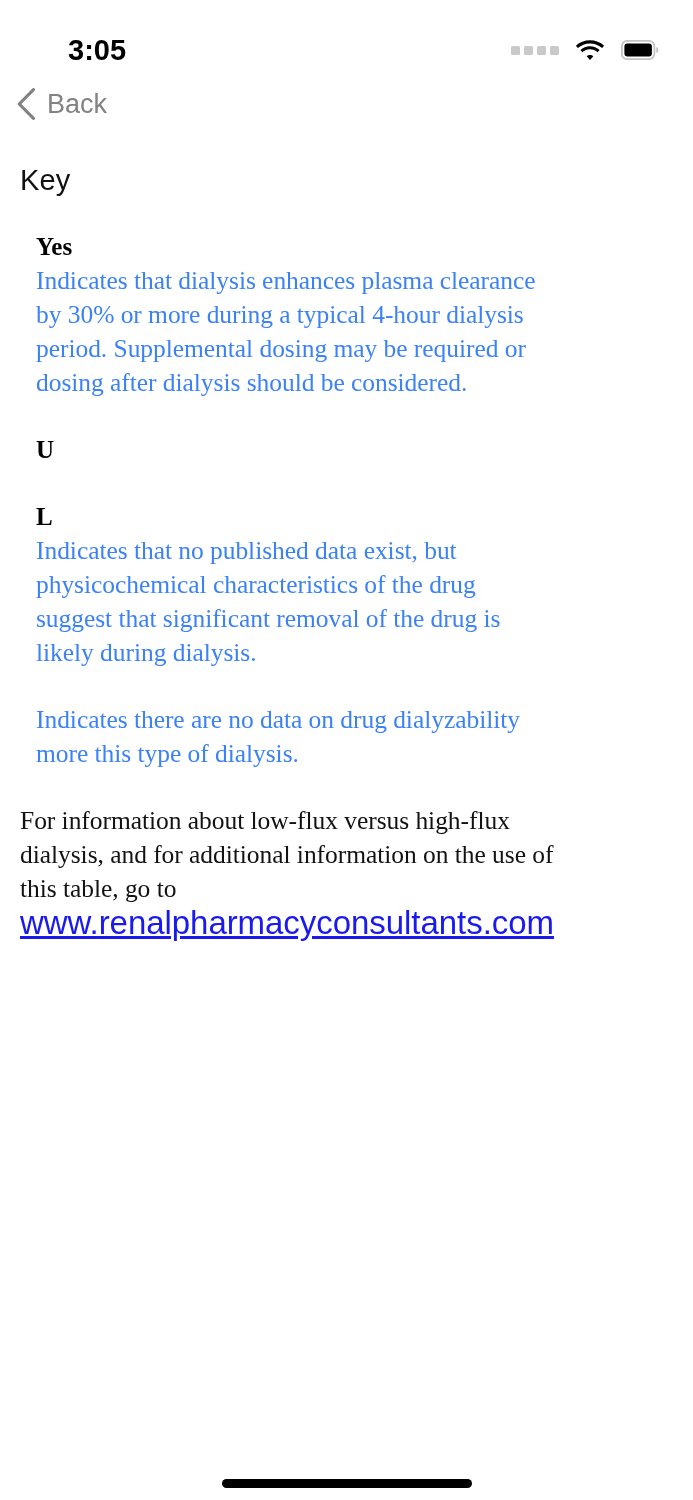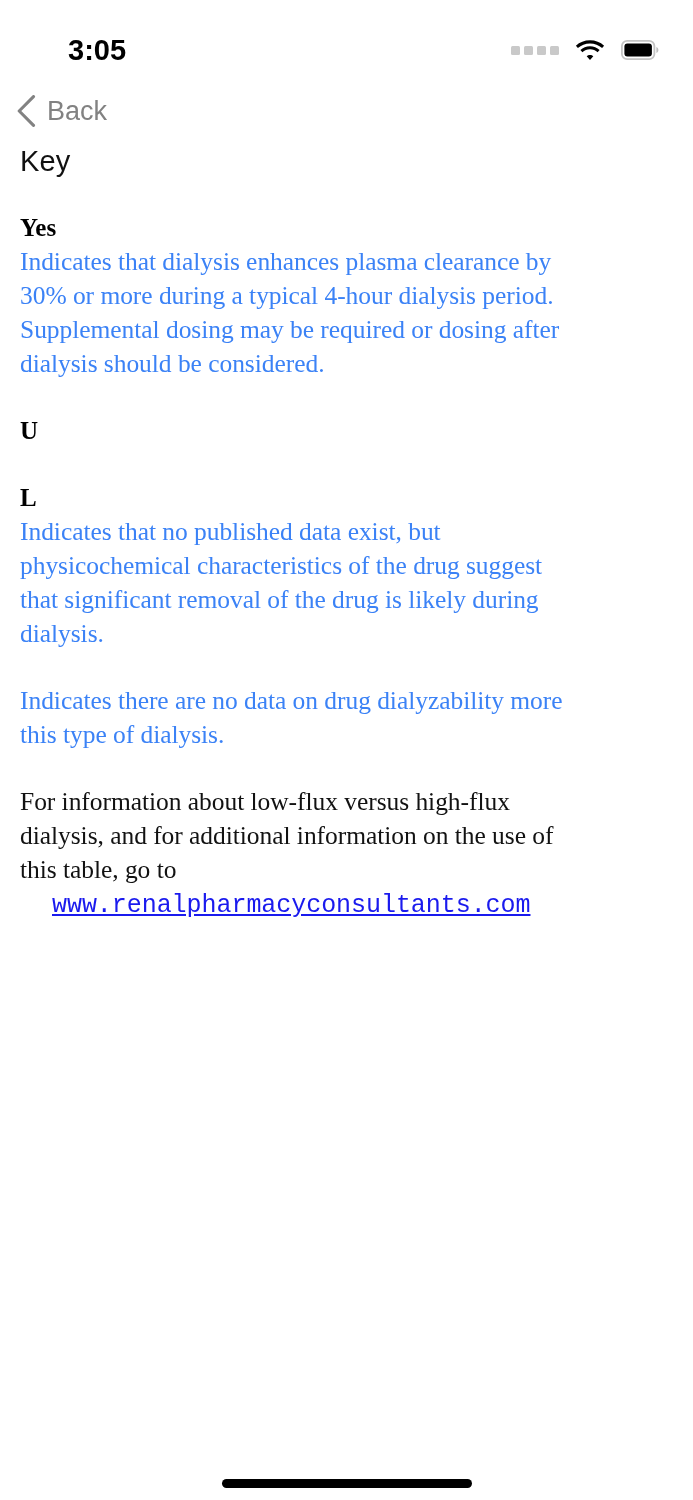--- a/index.html
+++ b/index.html
@@ -61,21 +61,21 @@
   .battery-icon { display: block; width: 38px; height: 20px; }
 
   
   .nav-bar {
     position: absolute;
     top: 88px;
     left: 0;
     width: 560px;
     height: 46px;
     display: flex;
-    align-items: center;
+    align-items: flex-start;
   }
   .back-button {
     display: flex;
     align-items: center;
     gap: 11px;
     margin-left: 17px;
     cursor: pointer;
     background: none;
     border: 0;
     padding: 0;
@@ -89,37 +89,37 @@
   .back-label {
     font-family: "Liberation Sans", sans-serif;
     font-size: 27px;
     color: #828282;
     line-height: 1;
   }
 
   
   .content {
     position: absolute;
-    top: 144px;
+    top: 163px;
     left: 0;
     width: 585px;
     padding: 0 22px 0 20px;
     box-sizing: border-box;
   }
   .page-title {
     font-family: "Liberation Sans", sans-serif;
     font-size: 29px;
     font-weight: 400;
     color: #111111;
     margin: 0;
     line-height: 34px;
     letter-spacing: 0.1px;
   }
 
-  .key-list { margin: 0; padding: 0; }
+  .key-list { margin: 16px; padding: 0; }
 
   .key-entry {
     margin-top: 33px;
   }
   .key-term {
     font-family: "Liberation Serif", serif;
     font-weight: 700;
     font-size: 25px;
     color: #000000;
     line-height: 34px;
@@ -137,28 +137,27 @@
 
   .footer-note {
     margin-top: 33px;
     font-family: "Liberation Serif", serif;
     font-size: 25.5px;
     color: #121212;
     line-height: 34px;
     letter-spacing: -0.05px;
   }
   .footer-link {
-    font-family: Liberation Mono, monospace;
-    font-size: 25px;
+    font-family: Liberation Sans, sans-serif;
+    font-size: 33px;
     color: #1a1aee;
     text-decoration: underline;
     display: inline-block;
     cursor: pointer;
     letter-spacing: -0.05px;
-    margin-left: 32px;
   }
 
   
   .home-indicator {
     position: absolute;
     left: 50%;
     transform: translateX(-50%);
     bottom: 12px;
     width: 250px;
     height: 9px;

